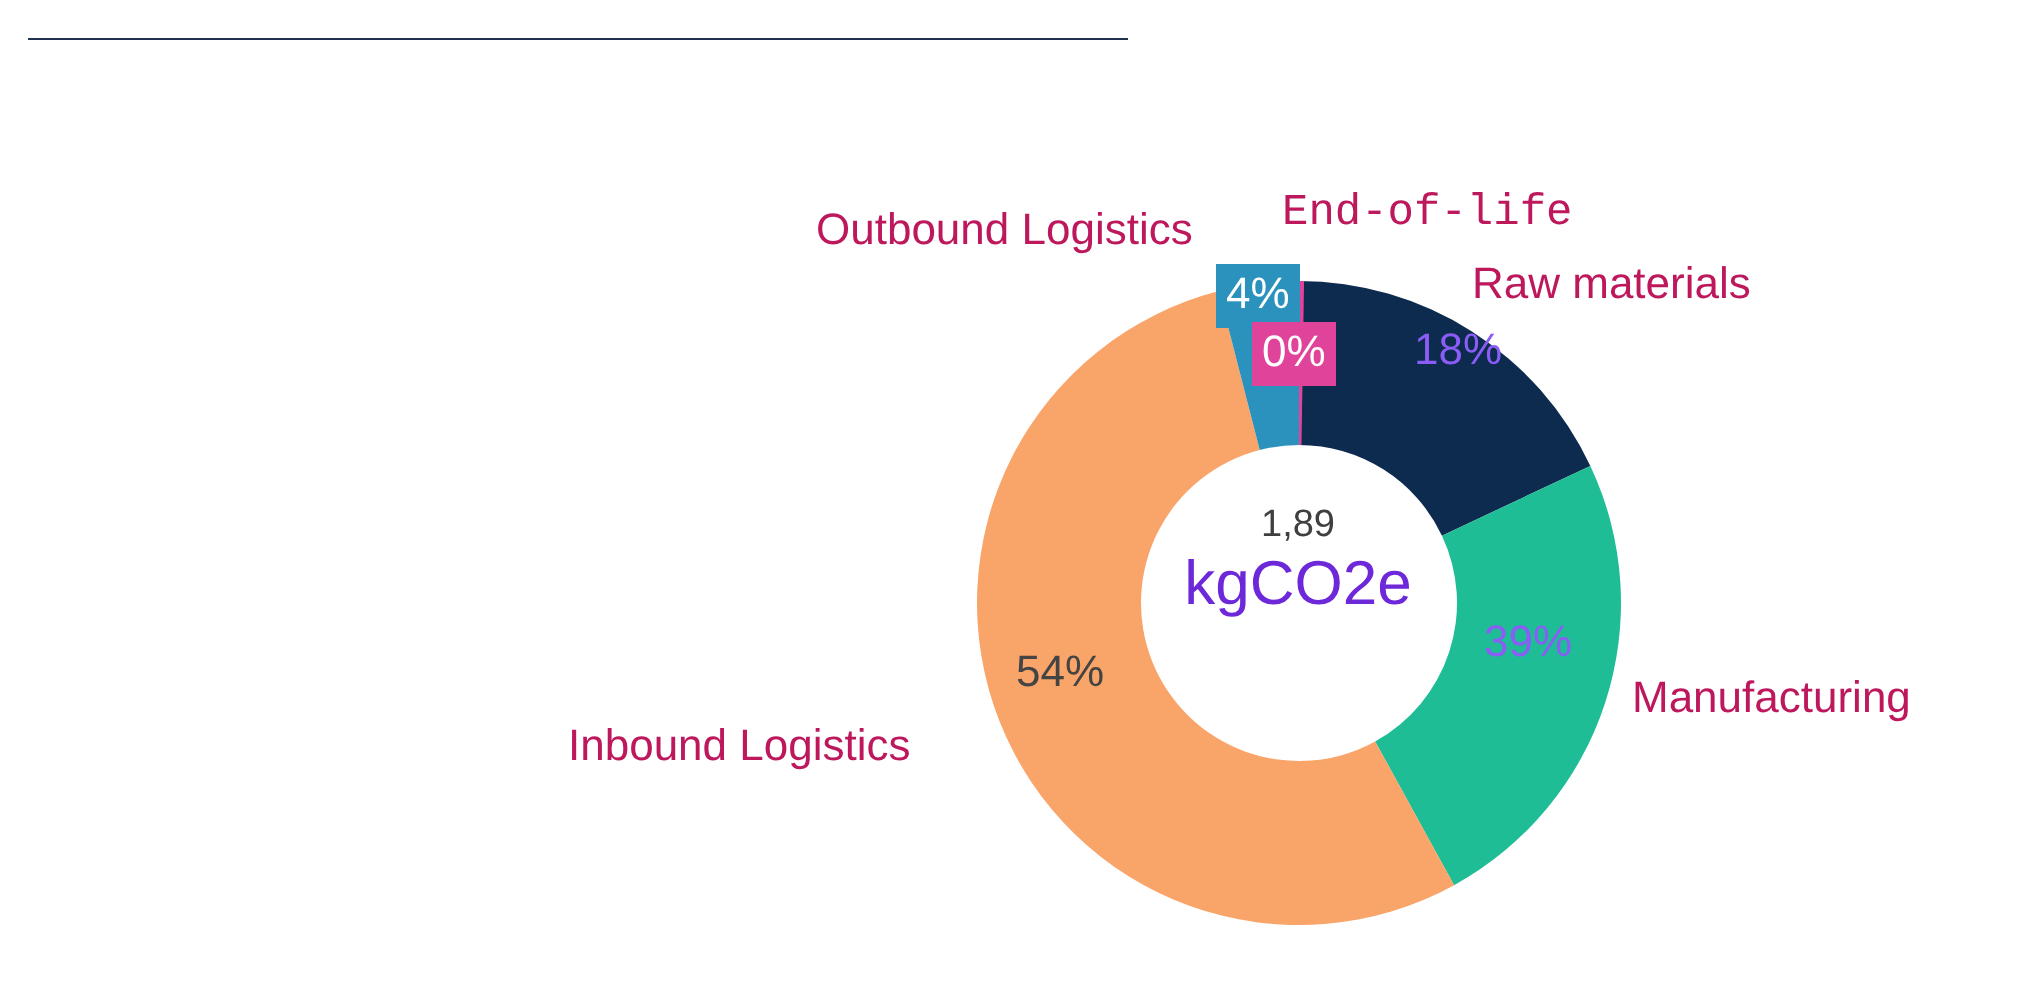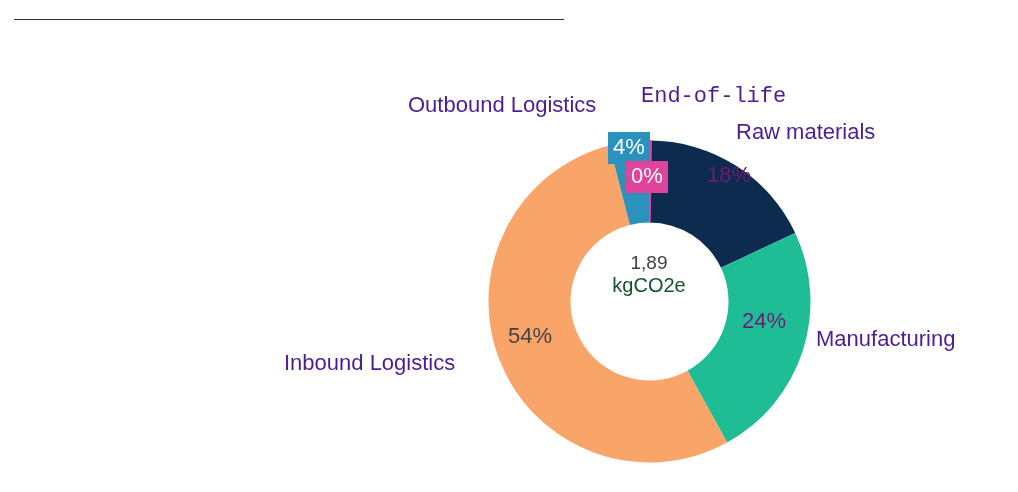--- a/index.html
+++ b/index.html
@@ -61,44 +61,45 @@
     text-align: center;
     line-height: 1.14;
     pointer-events: none;
   }
   #center-value {
     font-size: 19px;
     color: #3f3f3f;
     font-weight: 400;
   }
   #center-unit {
-    font-size: 20px;
-    color: #14532d;
+    font-size: 31px;
+    color: #6d28d9;
     font-weight: 400;
   }
 
   
   .cat-label {
     position: absolute;
     font-size: 22px;
-    color: #4c1d95;
+    color: #be185d;
     white-space: nowrap;
     font-weight: 400;
+    margin-top: 10px;
   }
 
   
   .pct-label {
     position: absolute;
     font-size: 22px;
     white-space: nowrap;
     font-weight: 400;
     line-height: 1;
   }
   .pct-label.plain {
-    color: #701a75;
+    color: #8b5cf6;
     text-align: center;
   }
   .pct-label.dark {
     color: #444444;
   }
   .pct-label.boxed {
     color: #ffffff;
     padding: 4px 5px 6px 5px;
   }
 </style>
@@ -123,21 +124,21 @@
 
   <div id="center-label">
     <div id="center-value">1,89</div>
     <div id="center-unit">kgCO2e</div>
   </div>
 
   <div id="labels-layer">
       <div class="cat-label" style="left: 736px; top: 119px;">Raw materials</div>
       <div class="pct-label plain" style="left: 707px; top: 164px;">18%</div>
       <div class="cat-label" style="left: 816px; top: 326px; text-align: right;">Manufacturing</div>
-      <div class="pct-label plain" style="left: 742px; top: 310px;">24%</div>
+      <div class="pct-label plain" style="left: 742px; top: 310px;">39%</div>
       <div class="cat-label" style="left: 284px; top: 350px;">Inbound Logistics</div>
       <div class="pct-label dark" style="left: 508px; top: 325px; text-align: center;">54%</div>
       <div class="cat-label" style="left: 408px; top: 92px;">Outbound Logistics</div>
       <div class="pct-label boxed" style="background: rgb(43, 145, 189); left: 608px; top: 132px;">4%</div>
       <div class="cat-label" style="left: 641px; top: 84px; font-family: Liberation Mono, monospace;">End-of-life</div>
       <div class="pct-label boxed" style="background: rgb(224, 68, 154); left: 626px; top: 161px;">0%</div>
     </div>
 
 </div>
 

